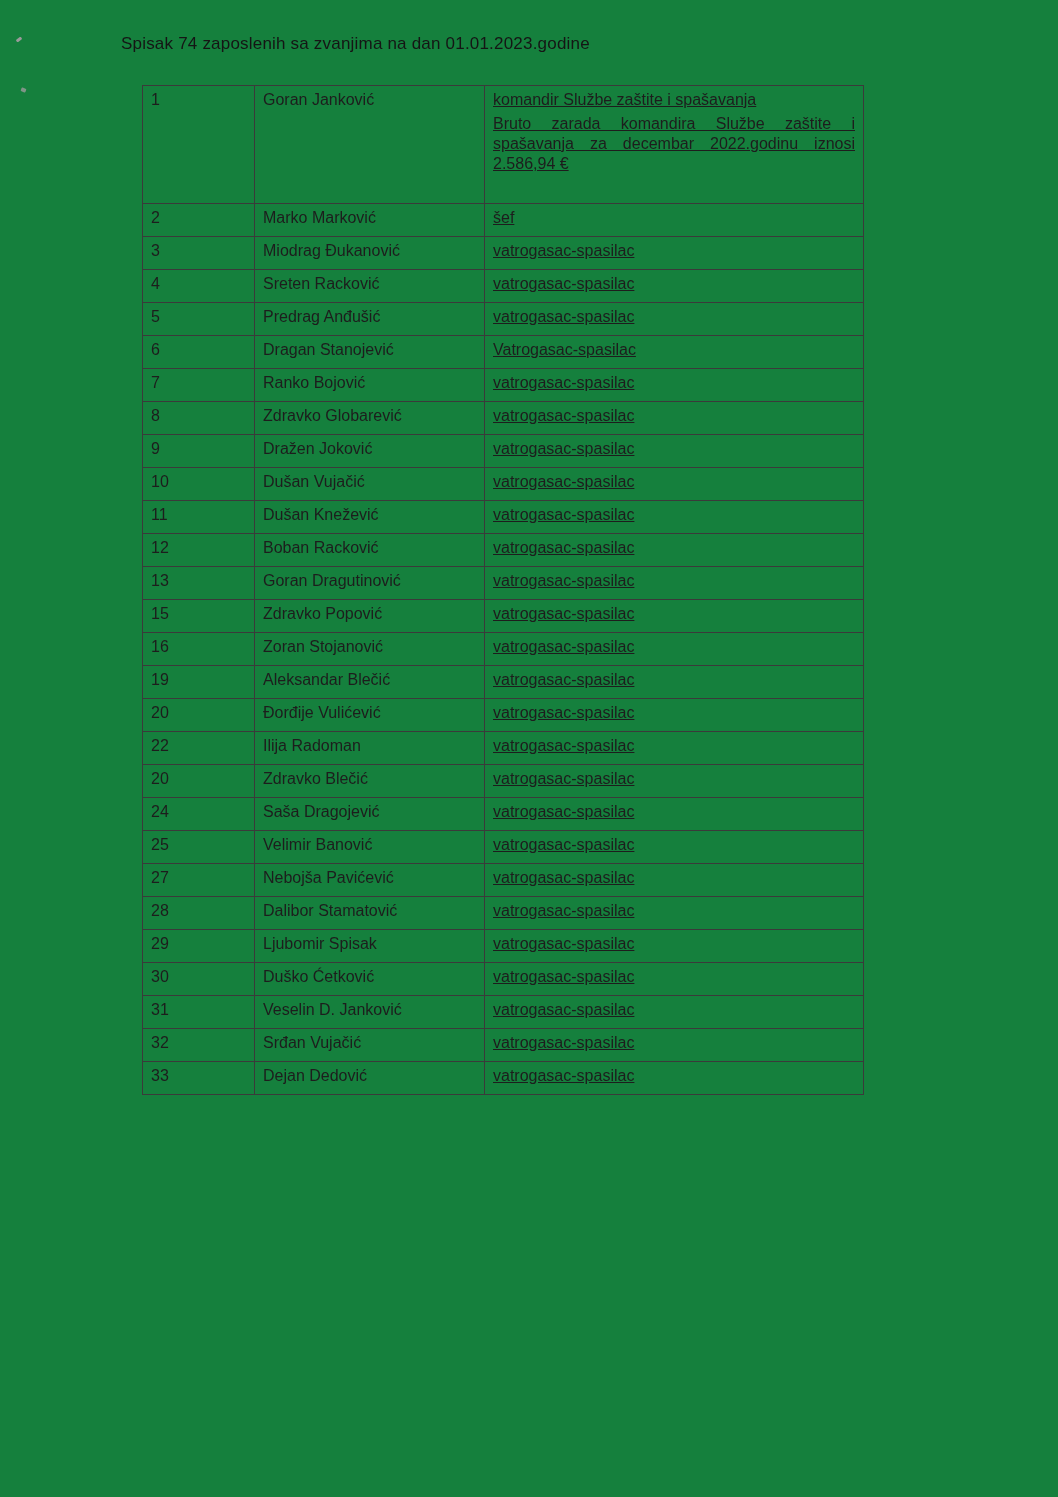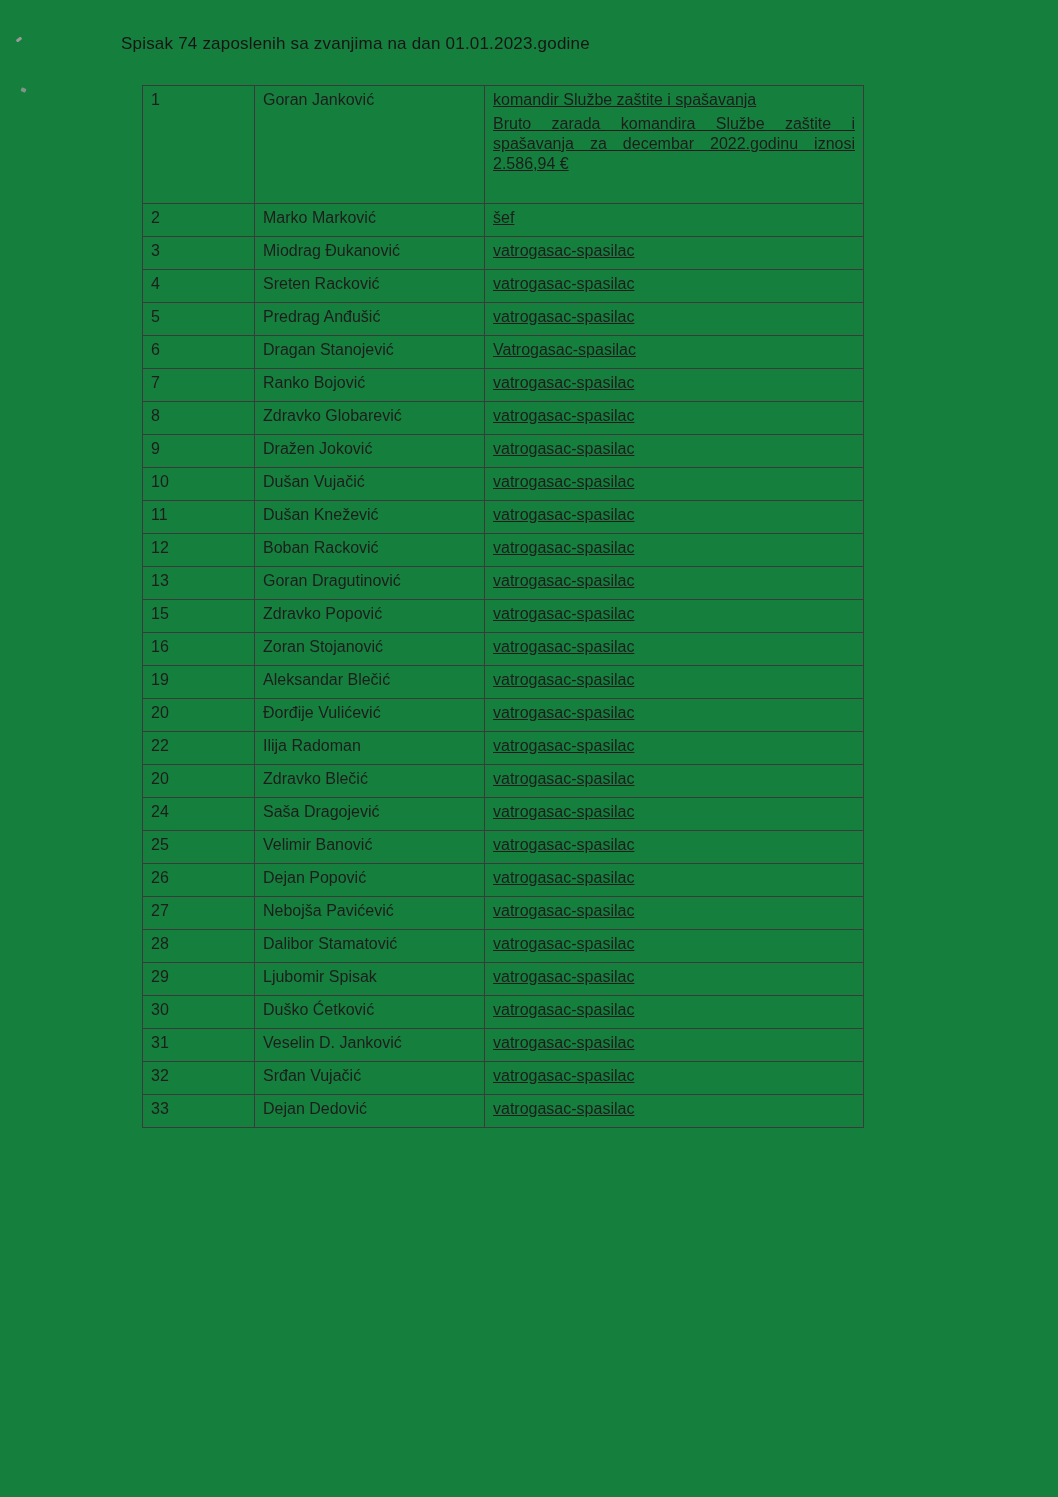--- a/index.html
+++ b/index.html
@@ -217,27 +217,20 @@
           </td>
         </tr>
         <tr class="row-normal">
           <td class="col-num">25</td>
           <td class="col-name">Velimir Banović</td>
           <td class="col-title">
             <div>vatrogasac-spasilac</div>
           </td>
         </tr>
         <tr class="row-normal">
-          <td class="col-num">26</td>
-          <td class="col-name">Dejan Popović</td>
-          <td class="col-title">
-            <div>vatrogasac-spasilac</div>
-          </td>
-        </tr>
-        <tr class="row-normal">
           <td class="col-num">27</td>
           <td class="col-name">Nebojša Pavićević</td>
           <td class="col-title">
             <div>vatrogasac-spasilac</div>
           </td>
         </tr>
         <tr class="row-normal">
           <td class="col-num">28</td>
           <td class="col-name">Dalibor Stamatović</td>
           <td class="col-title">

